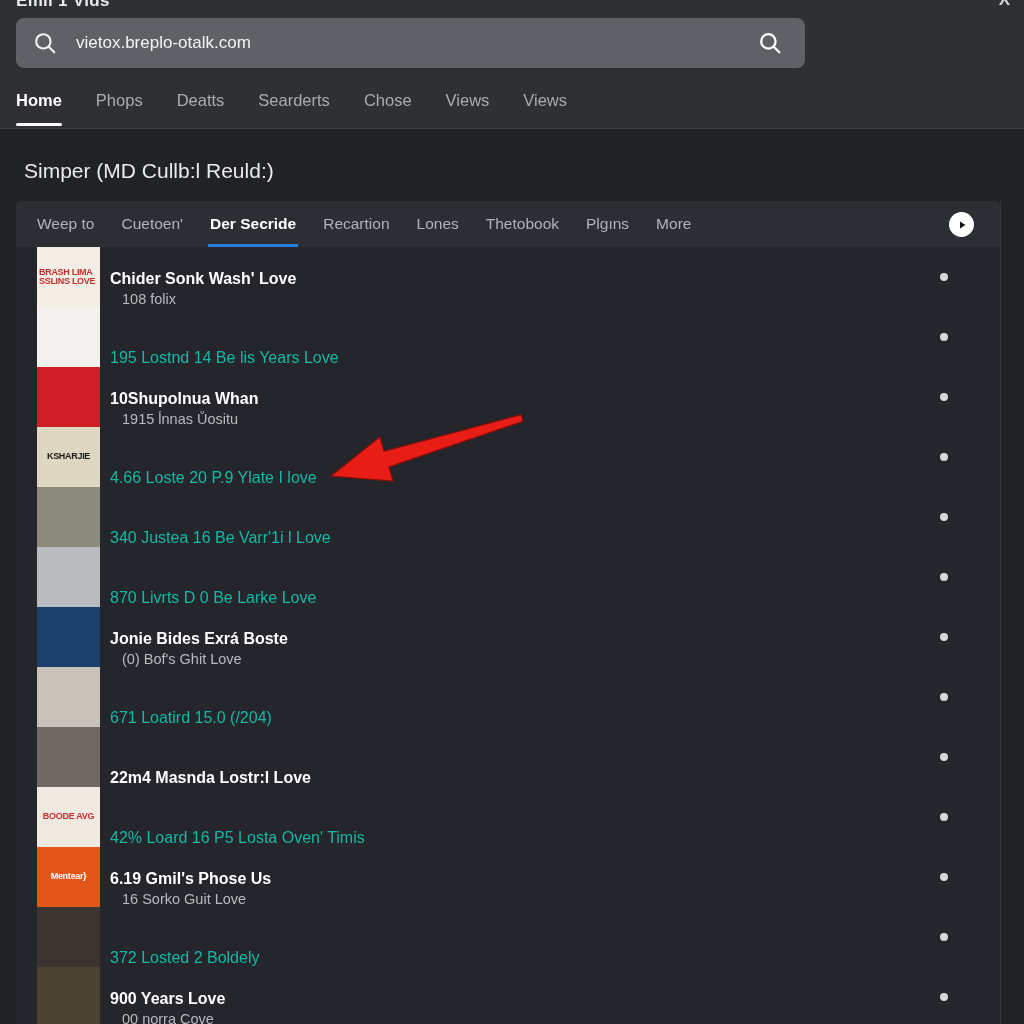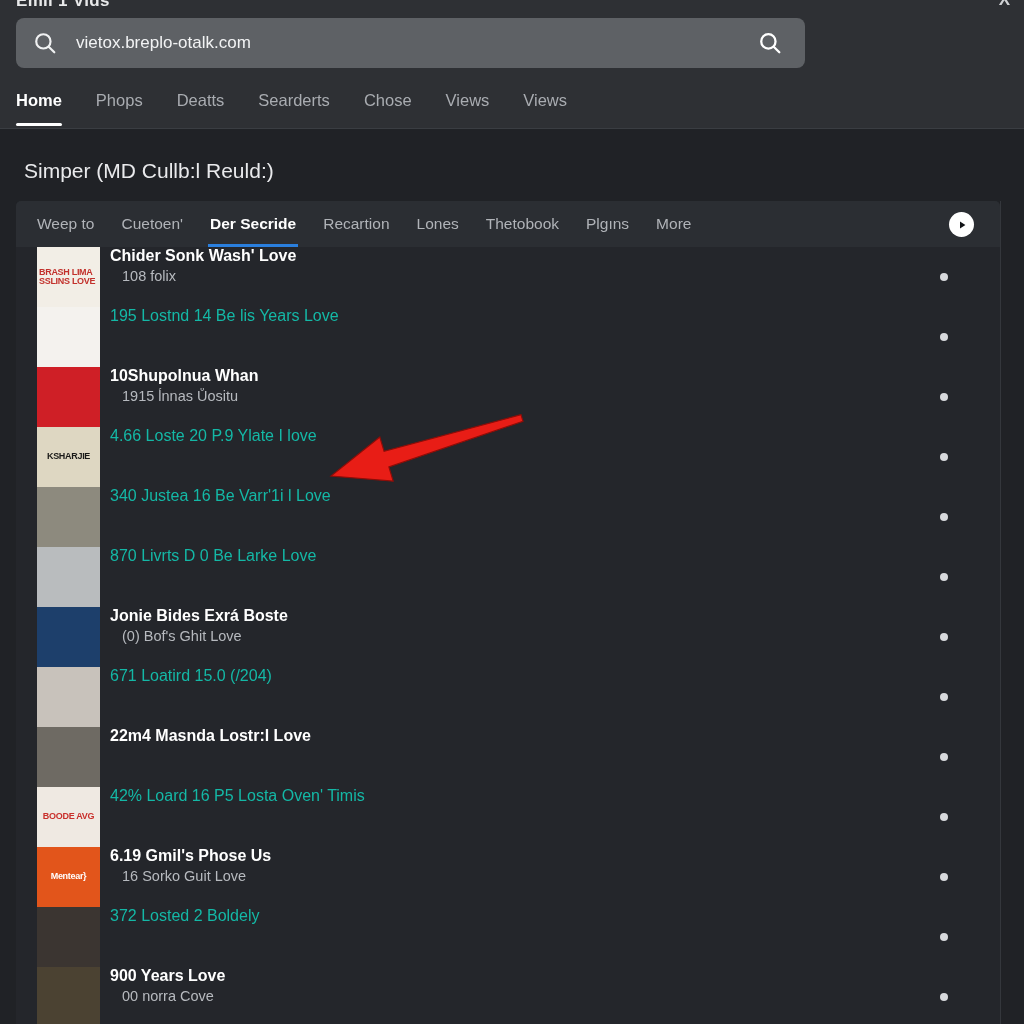--- a/index.html
+++ b/index.html
@@ -98,21 +98,21 @@
     position: absolute; left: 21px; top: 0; width: 63px; height: 60px;
     overflow: hidden; background: #111;
   }
   .thumb-art {
     width: 100%; height: 100%;
     display: flex; align-items: center; justify-content: center;
     font-size: 9px; font-weight: bold; line-height: 1.05; text-align: left;
     letter-spacing: -.3px; overflow: hidden; padding: 2px;
   }
   .row-text { position: absolute; left: 94px; right: 60px; top: 0; height: 60px;
-              display: flex; flex-direction: column; justify-content: flex-start; }
+              display: flex; flex-direction: column; justify-content: flex-end; }
   .row-title { font-size: 16px; color: #14b8a6; white-space: nowrap; overflow: hidden; }
   .row-title.strong { color: #ffffff; font-weight: bold; }
   .row-sub { font-size: 14.5px; color: #b7babf; margin-top: 3px; white-space: nowrap; overflow: hidden; margin-left: 12px; }
   .row-dot {
     position: absolute; right: 52px; top: 26px;
     width: 8px; height: 8px; border-radius: 50%; background: #d7d9dc;
   }
 
   
   .arrow-layer {

